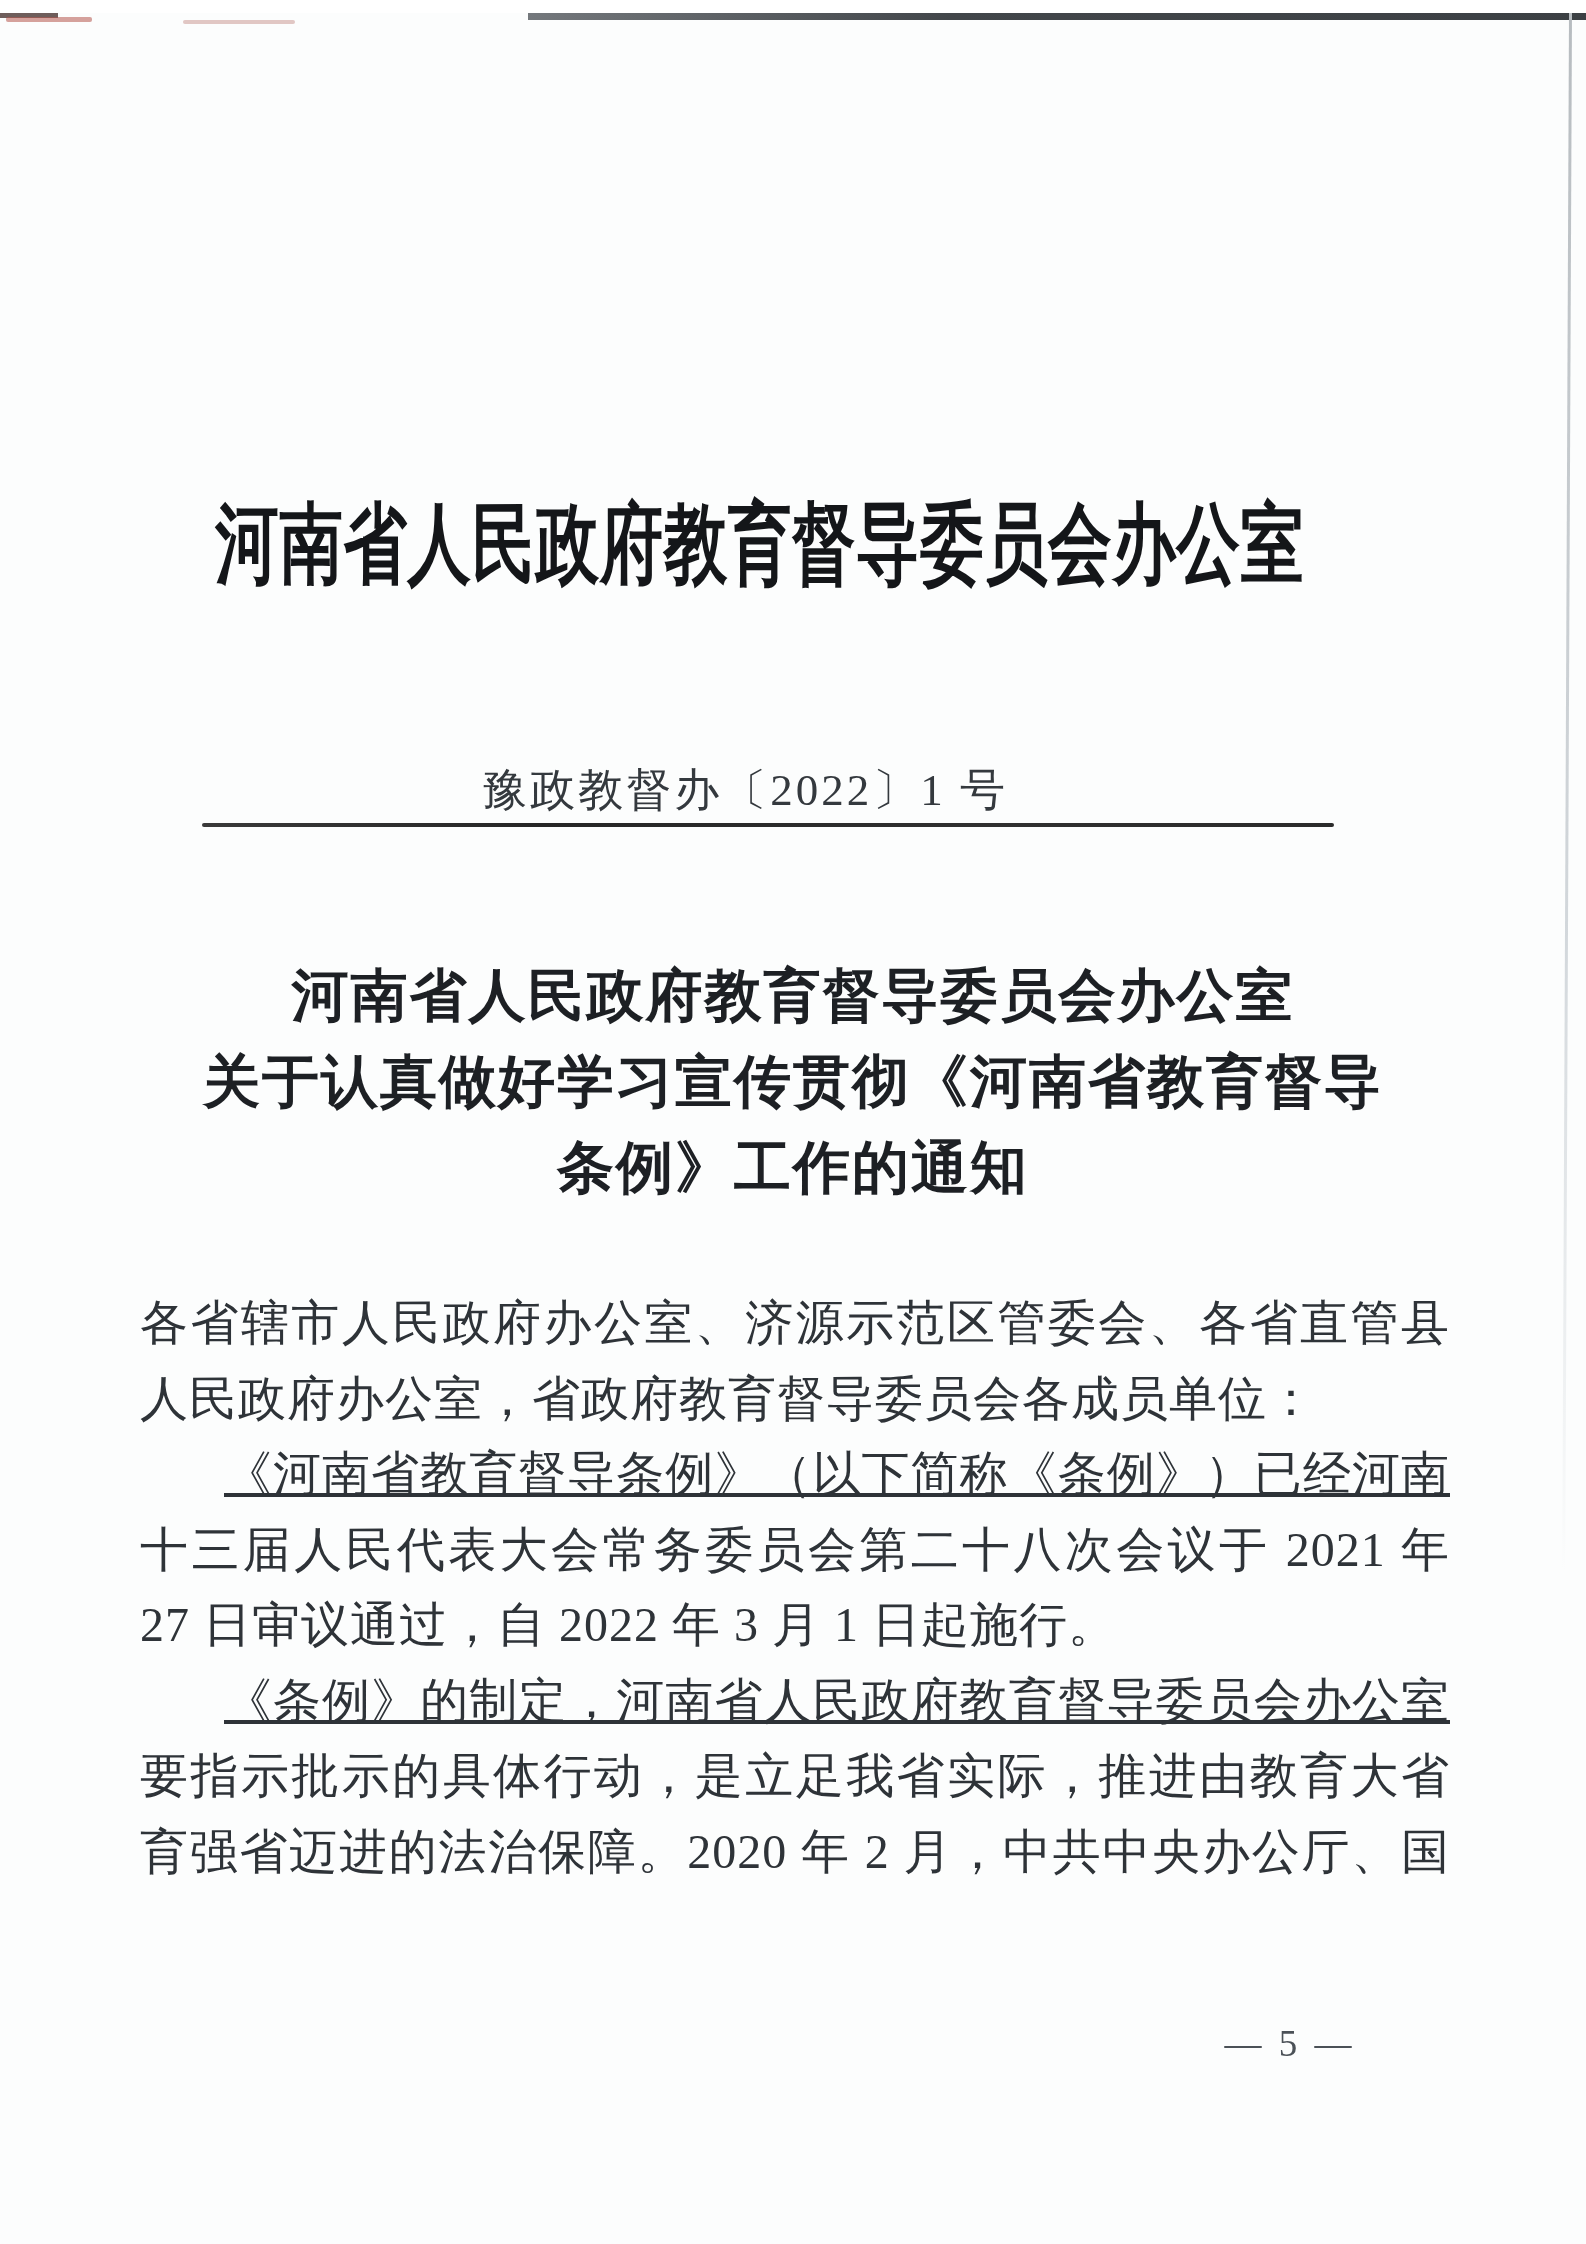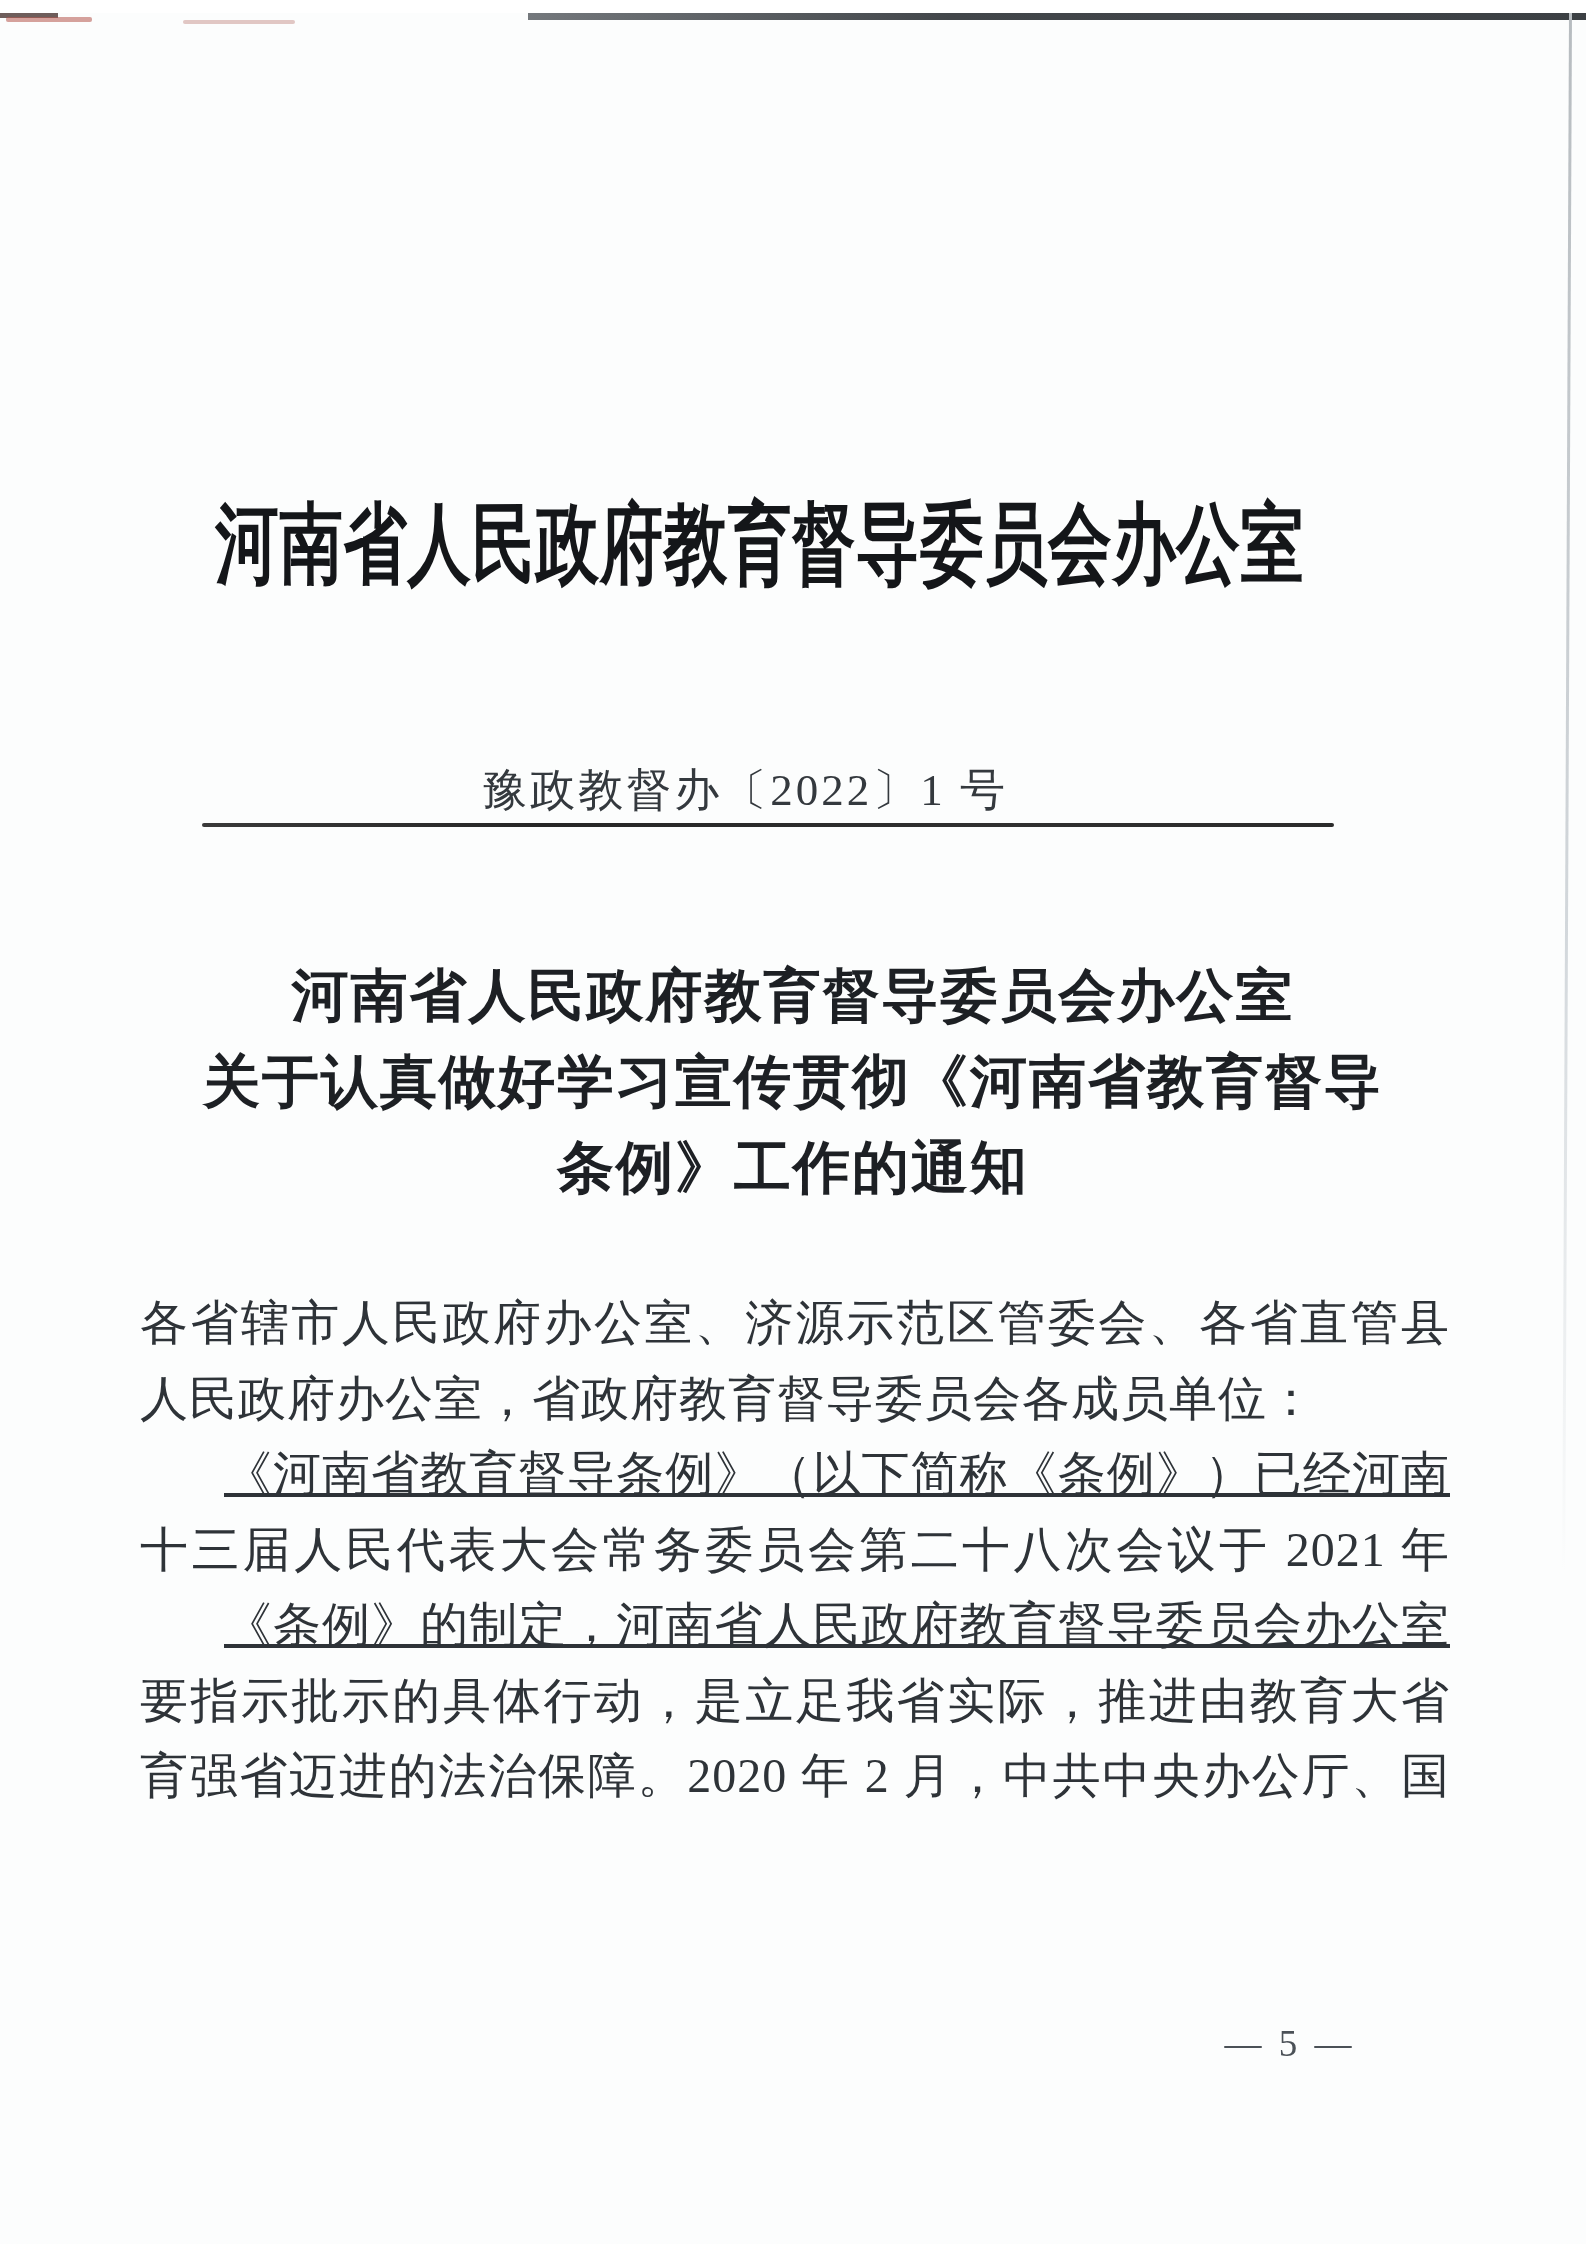--- a/index.html
+++ b/index.html
@@ -105,20 +105,21 @@
     <div>河南省人民政府教育督导委员会办公室</div>
     <div>关于认真做好学习宣传贯彻《河南省教育督导</div>
     <div>条例》工作的通知</div>
   </div>
 
   <div class="body-text">
     <div class="body-line fill">各省辖市人民政府办公室、济源示范区管委会、各省直管县（市）</div>
     <div class="body-line">人民政府办公室，省政府教育督导委员会各成员单位：</div>
     <div class="body-line fill indent">《河南省教育督导条例》（以下简称《条例》）已经河南省第</div>
     <div class="body-line fill">十三届人民代表大会常务委员会第二十八次会议于 2021 年 11 月</div>
+    <div class="body-line">27 日审议通过，自 2022 年 3 月 1 日起施行。</div>
     <div class="body-line fill indent">《条例》的制定，河南省人民政府教育督导委员会办公室</div>
     <div class="body-line fill">要指示批示的具体行动，是立足我省实际，推进由教育大省向教</div>
     <div class="body-line fill">育强省迈进的法治保障。2020 年 2 月，中共中央办公厅、国务院</div>
   </div>
 
   <div class="pagenum">— 5 —</div>
 
 </div>
 
 </body></html>

